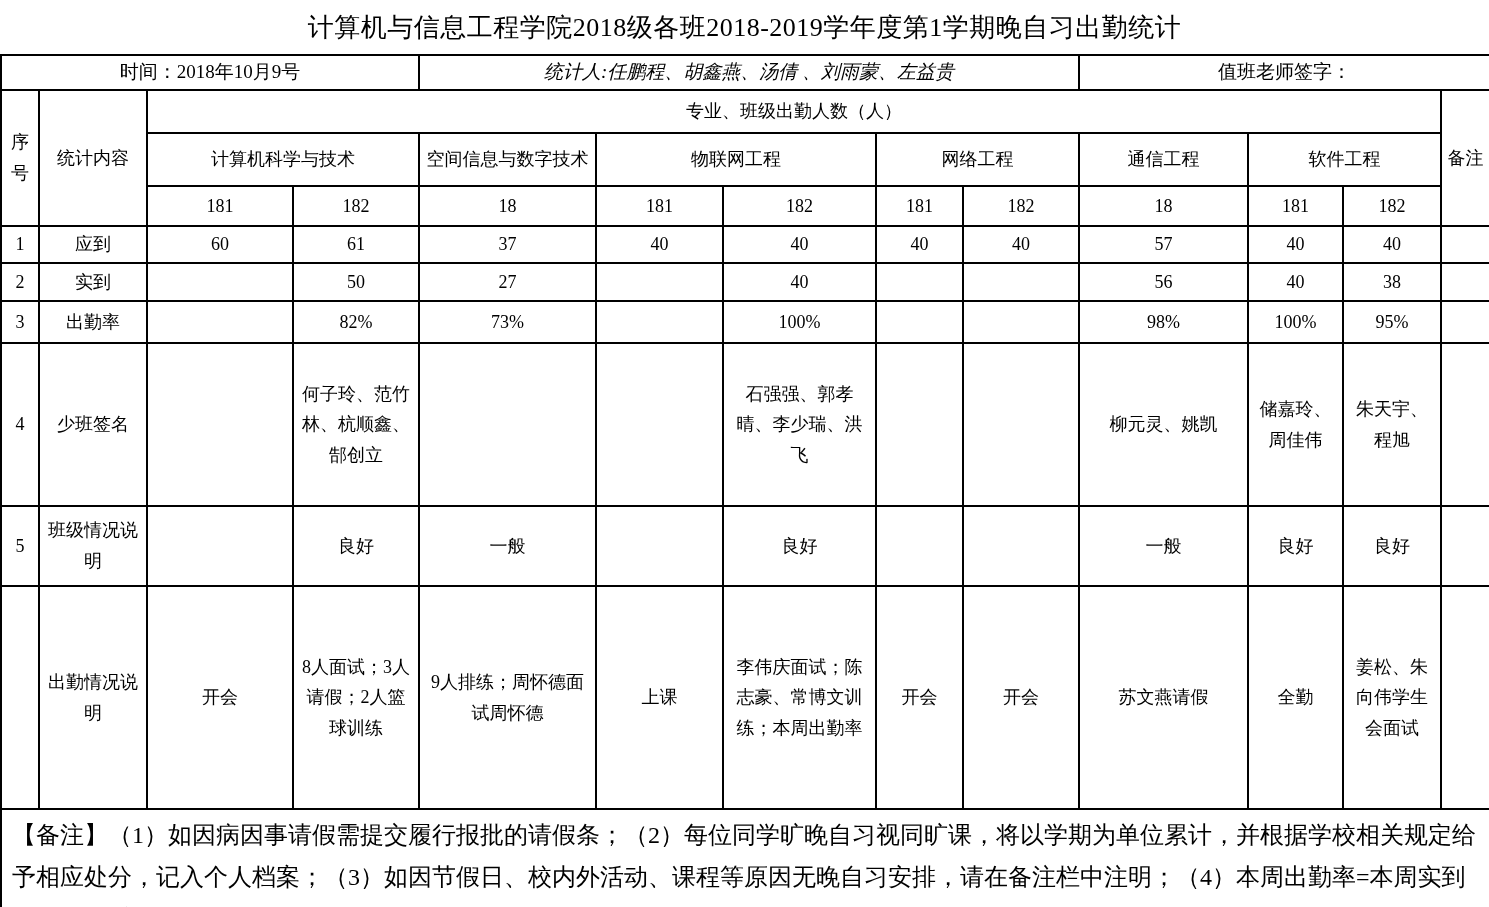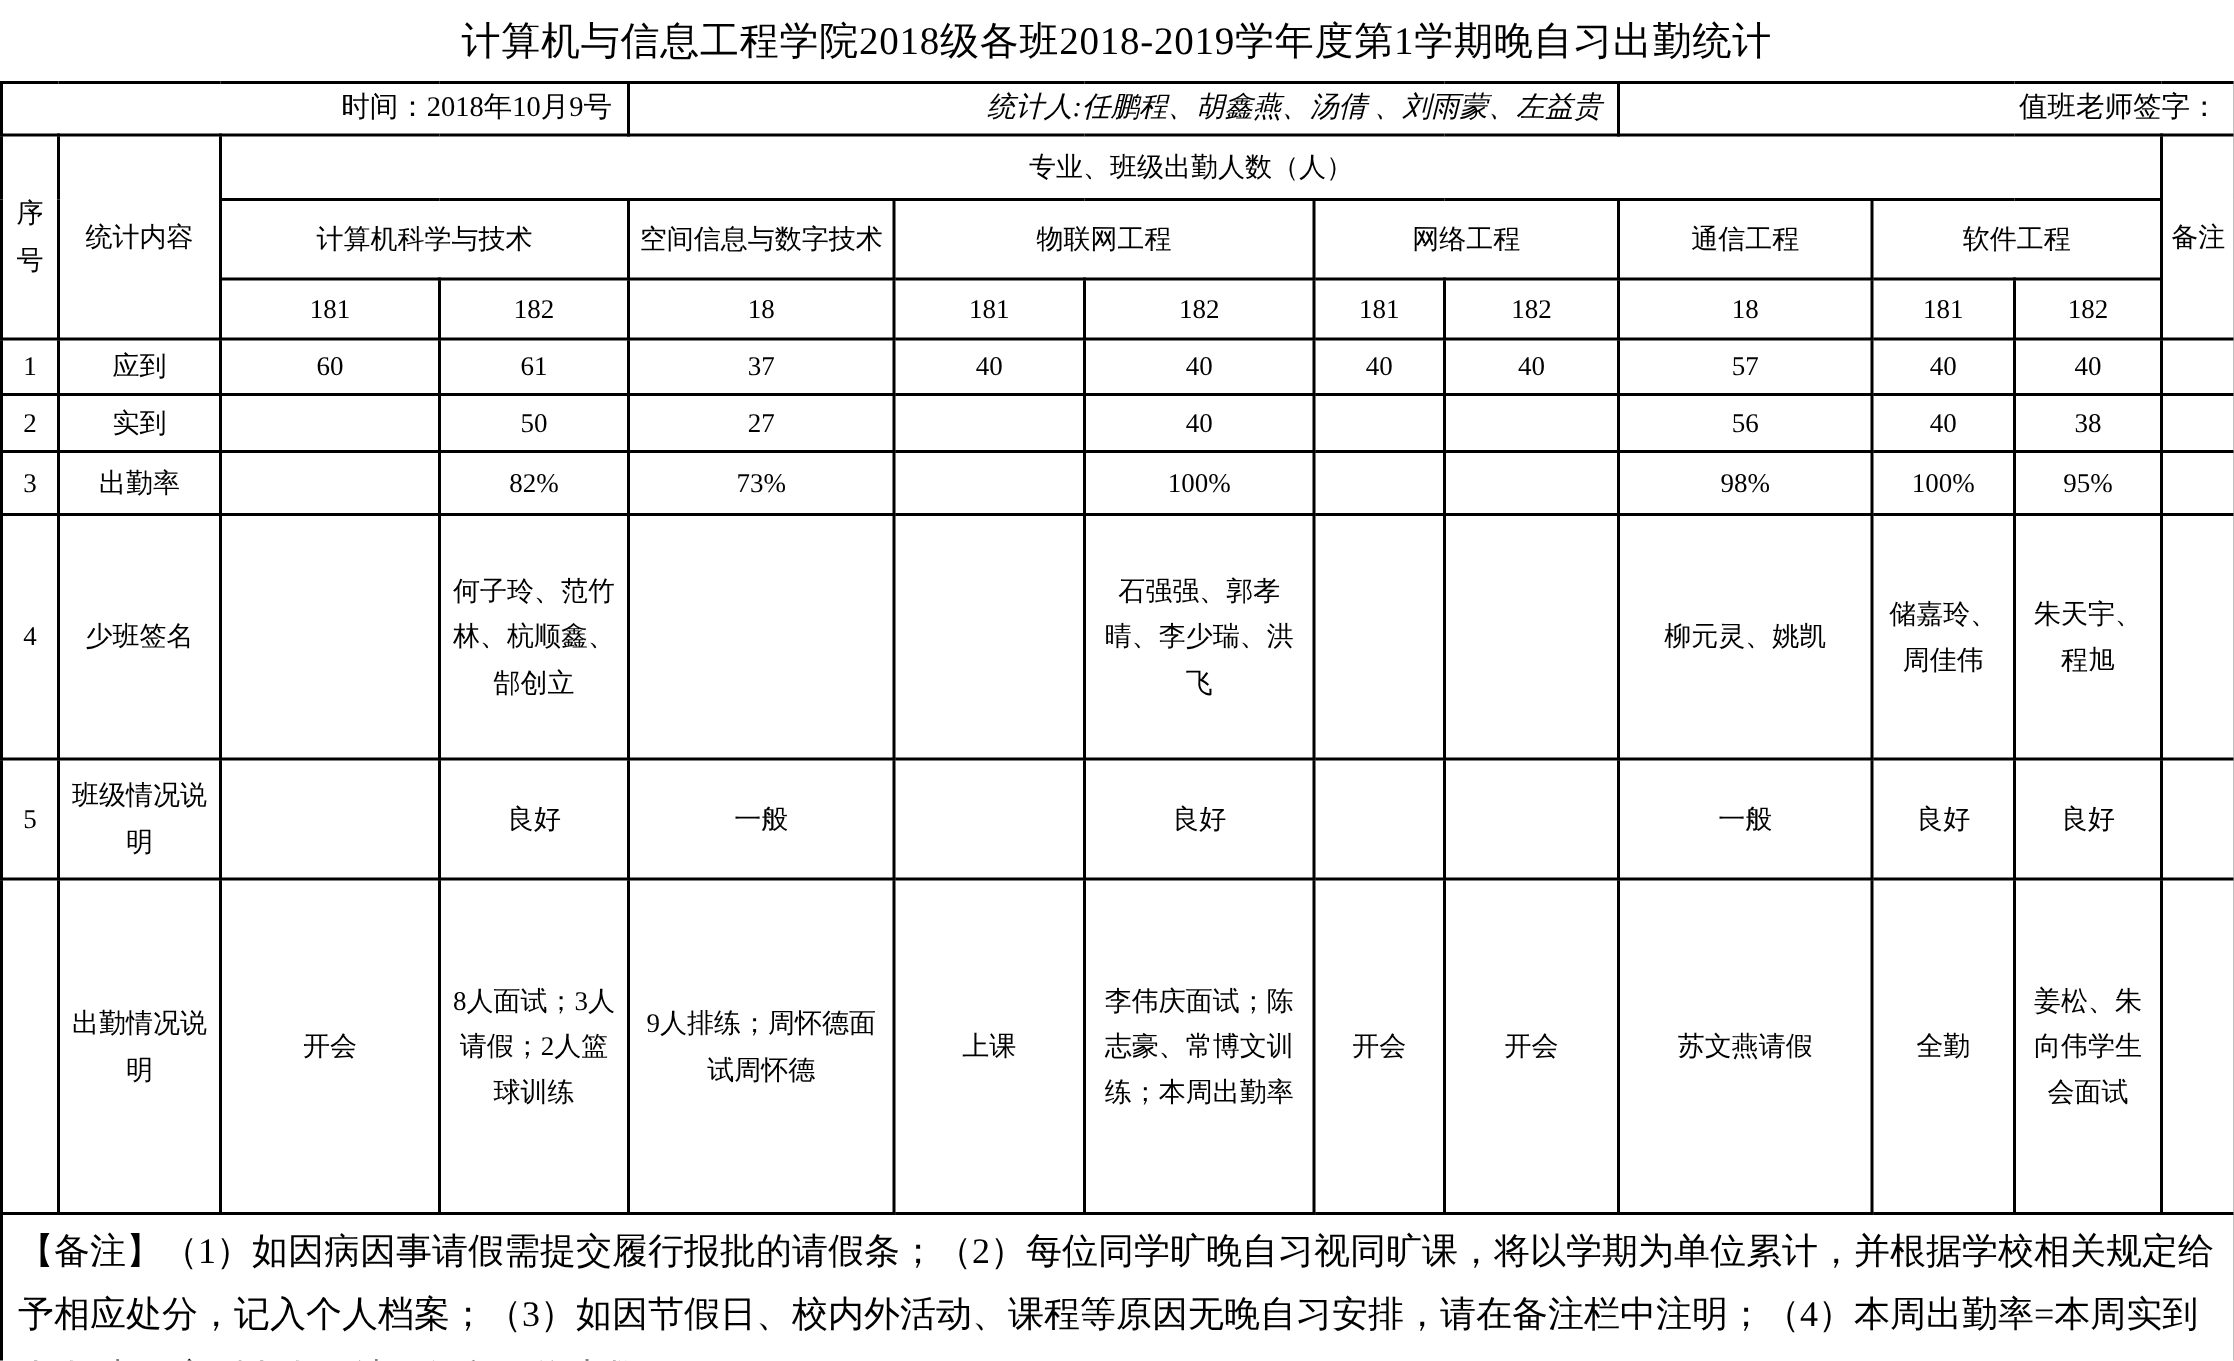--- a/index.html
+++ b/index.html
@@ -42,21 +42,21 @@
   tr.r-h2    { height: 53px; }
   tr.r-h3    { height: 40px; border-radius: 17px; }
   tr.r-d1    { height: 37px; }
   tr.r-d2    { height: 38px; }
   tr.r-d3    { height: 42px; }
   tr.r-d4    { height: 163px; }
   tr.r-d5    { height: 80px; }
   tr.r-d6    { height: 223px; }
   tr.r-note  { height: 79px; }
   tr.r-info td {
-    text-align: right;
+    text-align: center;
     padding: 0 10px;
     font-size: 19px;
   }
   td.no-rb { border-right: none; font-style: italic; }
   td.no-lb { border-left: none; padding-left: 2px; }
   th.pad-tight { padding: 0 33px; }
   th.pad-mid   { padding: 0 20px; }
   td.pad-label { padding: 0 16px; }
   td.pad-narrow { padding: 0 6px; }
   tr.r-note td {

